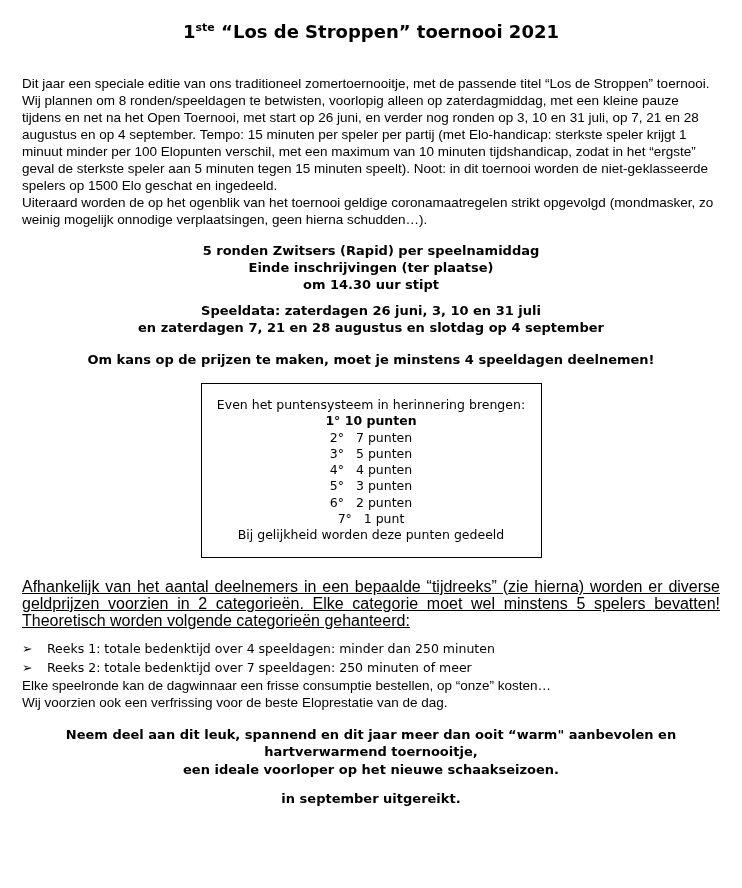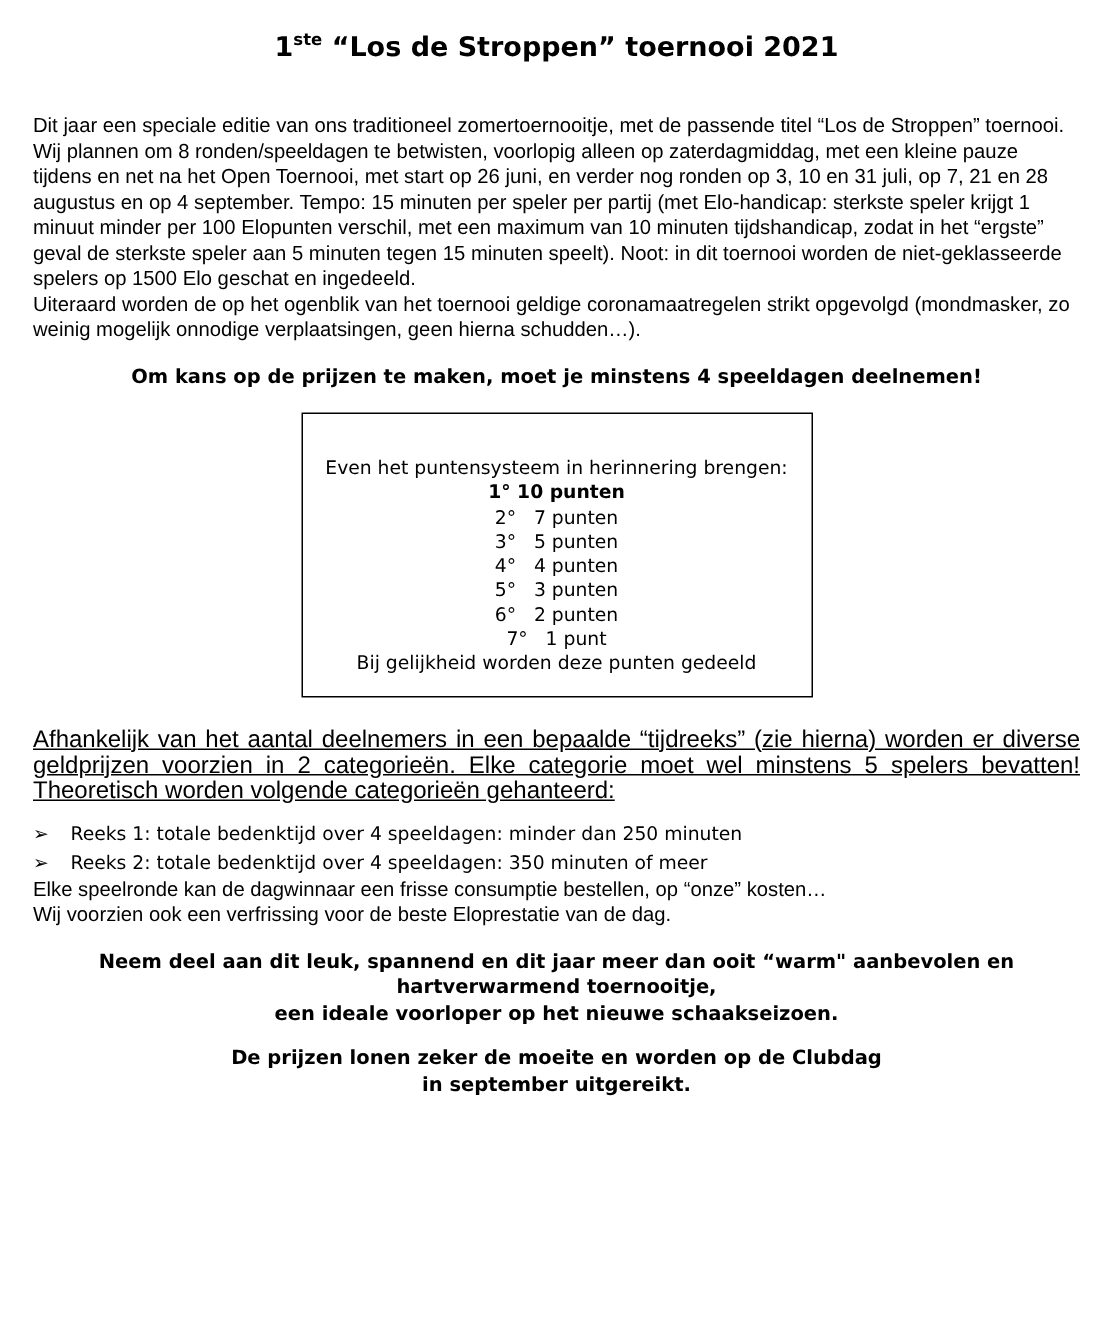--- a/index.html
+++ b/index.html
@@ -37,21 +37,21 @@
     line-height: 17px;
   }
   .schedule-block { margin-top: 14px; }
   .dates-block { margin-top: 9px; }
   .requirement-block { margin-top: 15px; }
 
   .points-box {
     width: 341px;
     margin: 15px auto 0 auto;
     border: 1px solid #000000;
-    padding: 28px 6px 13px 6px;
+    padding: 13px 6px 13px 6px;
     font-family: "DejaVu Sans", sans-serif;
     font-size: 12.5px;
     line-height: 16.3px;
     text-align: center;
   }
   .rank { white-space: pre; }
   .rank-bold { font-weight: bold; }
 
   .justified-par {
     margin-top: 20px;
@@ -79,21 +79,30 @@
 </head>
 <body>
 
 <div class="doc">
 
   <h1 class="title"><span>1</span><span class="sup">ste</span><span> “Los de Stroppen” toernooi 2021</span></h1>
 
   <p class="body-par intro-par">Dit jaar een speciale editie van ons traditioneel zomertoernooitje, met de passende titel “Los de Stroppen” toernooi. Wij plannen om 8 ronden/speeldagen te betwisten, voorlopig alleen op zaterdagmiddag, met een kleine pauze tijdens en net na het Open Toernooi, met start op 26 juni, en verder nog ronden op 3, 10 en 31 juli, op 7, 21 en 28 augustus en op 4 september. Tempo: 15 minuten per speler per partij (met Elo-handicap: sterkste speler krijgt 1 minuut minder per 100 Elopunten verschil, met een maximum van 10 minuten tijdshandicap, zodat in het “ergste” geval de sterkste speler aan 5 minuten tegen 15 minuten speelt). Noot: in dit toernooi worden de niet-geklasseerde spelers op 1500 Elo geschat en ingedeeld.</p>
   <p class="body-par">Uiteraard worden de op het ogenblik van het toernooi geldige coronamaatregelen strikt opgevolgd (mondmasker, zo weinig mogelijk onnodige verplaatsingen, geen hierna schudden…).</p>
 
+  <div class="center-bold schedule-block">
+    <div>5 ronden Zwitsers (Rapid) per speelnamiddag</div>
+    <div>Einde inschrijvingen (ter plaatse)</div>
+    <div>om 14.30 uur stipt</div>
+  </div>
 
+  <div class="center-bold dates-block">
+    <div>Speeldata: zaterdagen 26 juni, 3, 10 en 31 juli</div>
+    <div>en zaterdagen 7, 21 en 28 augustus en slotdag op 4 september</div>
+  </div>
 
   <div class="center-bold requirement-block">Om kans op de prijzen te maken, moet je minstens 4 speeldagen deelnemen!</div>
 
   <div class="points-box">
     <div>Even het puntensysteem in herinnering brengen:</div>
     <div class="rank rank-bold">1° 10 punten</div>
     <div class="rank">2°   7 punten</div>
     <div class="rank">3°   5 punten</div>
     <div class="rank">4°   4 punten</div>
     <div class="rank">5°   3 punten</div>
@@ -104,32 +113,31 @@
 
   <p class="justified-par">Afhankelijk van het aantal deelnemers in een bepaalde “tijdreeks” (zie hierna) worden er diverse geldprijzen voorzien in 2 categorieën. Elke categorie moet wel minstens 5 spelers bevatten! Theoretisch worden volgende categorieën gehanteerd:</p>
 
   <ul class="bullets">
     <li>
       <span class="bullet-marker">➢</span>
       <span>Reeks 1: totale bedenktijd over 4 speeldagen: minder dan 250 minuten</span>
     </li>
     <li>
       <span class="bullet-marker">➢</span>
-      <span>Reeks 2: totale bedenktijd over 4 speeldagen: 350 minuten of meer</span>
+      <span>Reeks 2: totale bedenktijd over 7 speeldagen: 250 minuten of meer</span>
     </li>
   </ul>
 
   <div class="body-par consumption-par">
     <div>Elke speelronde kan de dagwinnaar een frisse consumptie bestellen, op “onze” kosten…</div>
     <div>Wij voorzien ook een verfrissing voor de beste Eloprestatie van de dag.</div>
   </div>
 
   <div class="center-bold appeal-block">
     <div>Neem deel aan dit leuk, spannend en dit jaar meer dan ooit “warm" aanbevolen en hartverwarmend toernooitje,</div>
     <div>een ideale voorloper op het nieuwe schaakseizoen.</div>
   </div>
 
   <div class="center-bold prizes-block">
-    <div>De prijzen lonen zeker de moeite en worden op de Clubdag</div>
     <div>in september uitgereikt.</div>
   </div>
 
 </div>
 
 </body></html>

